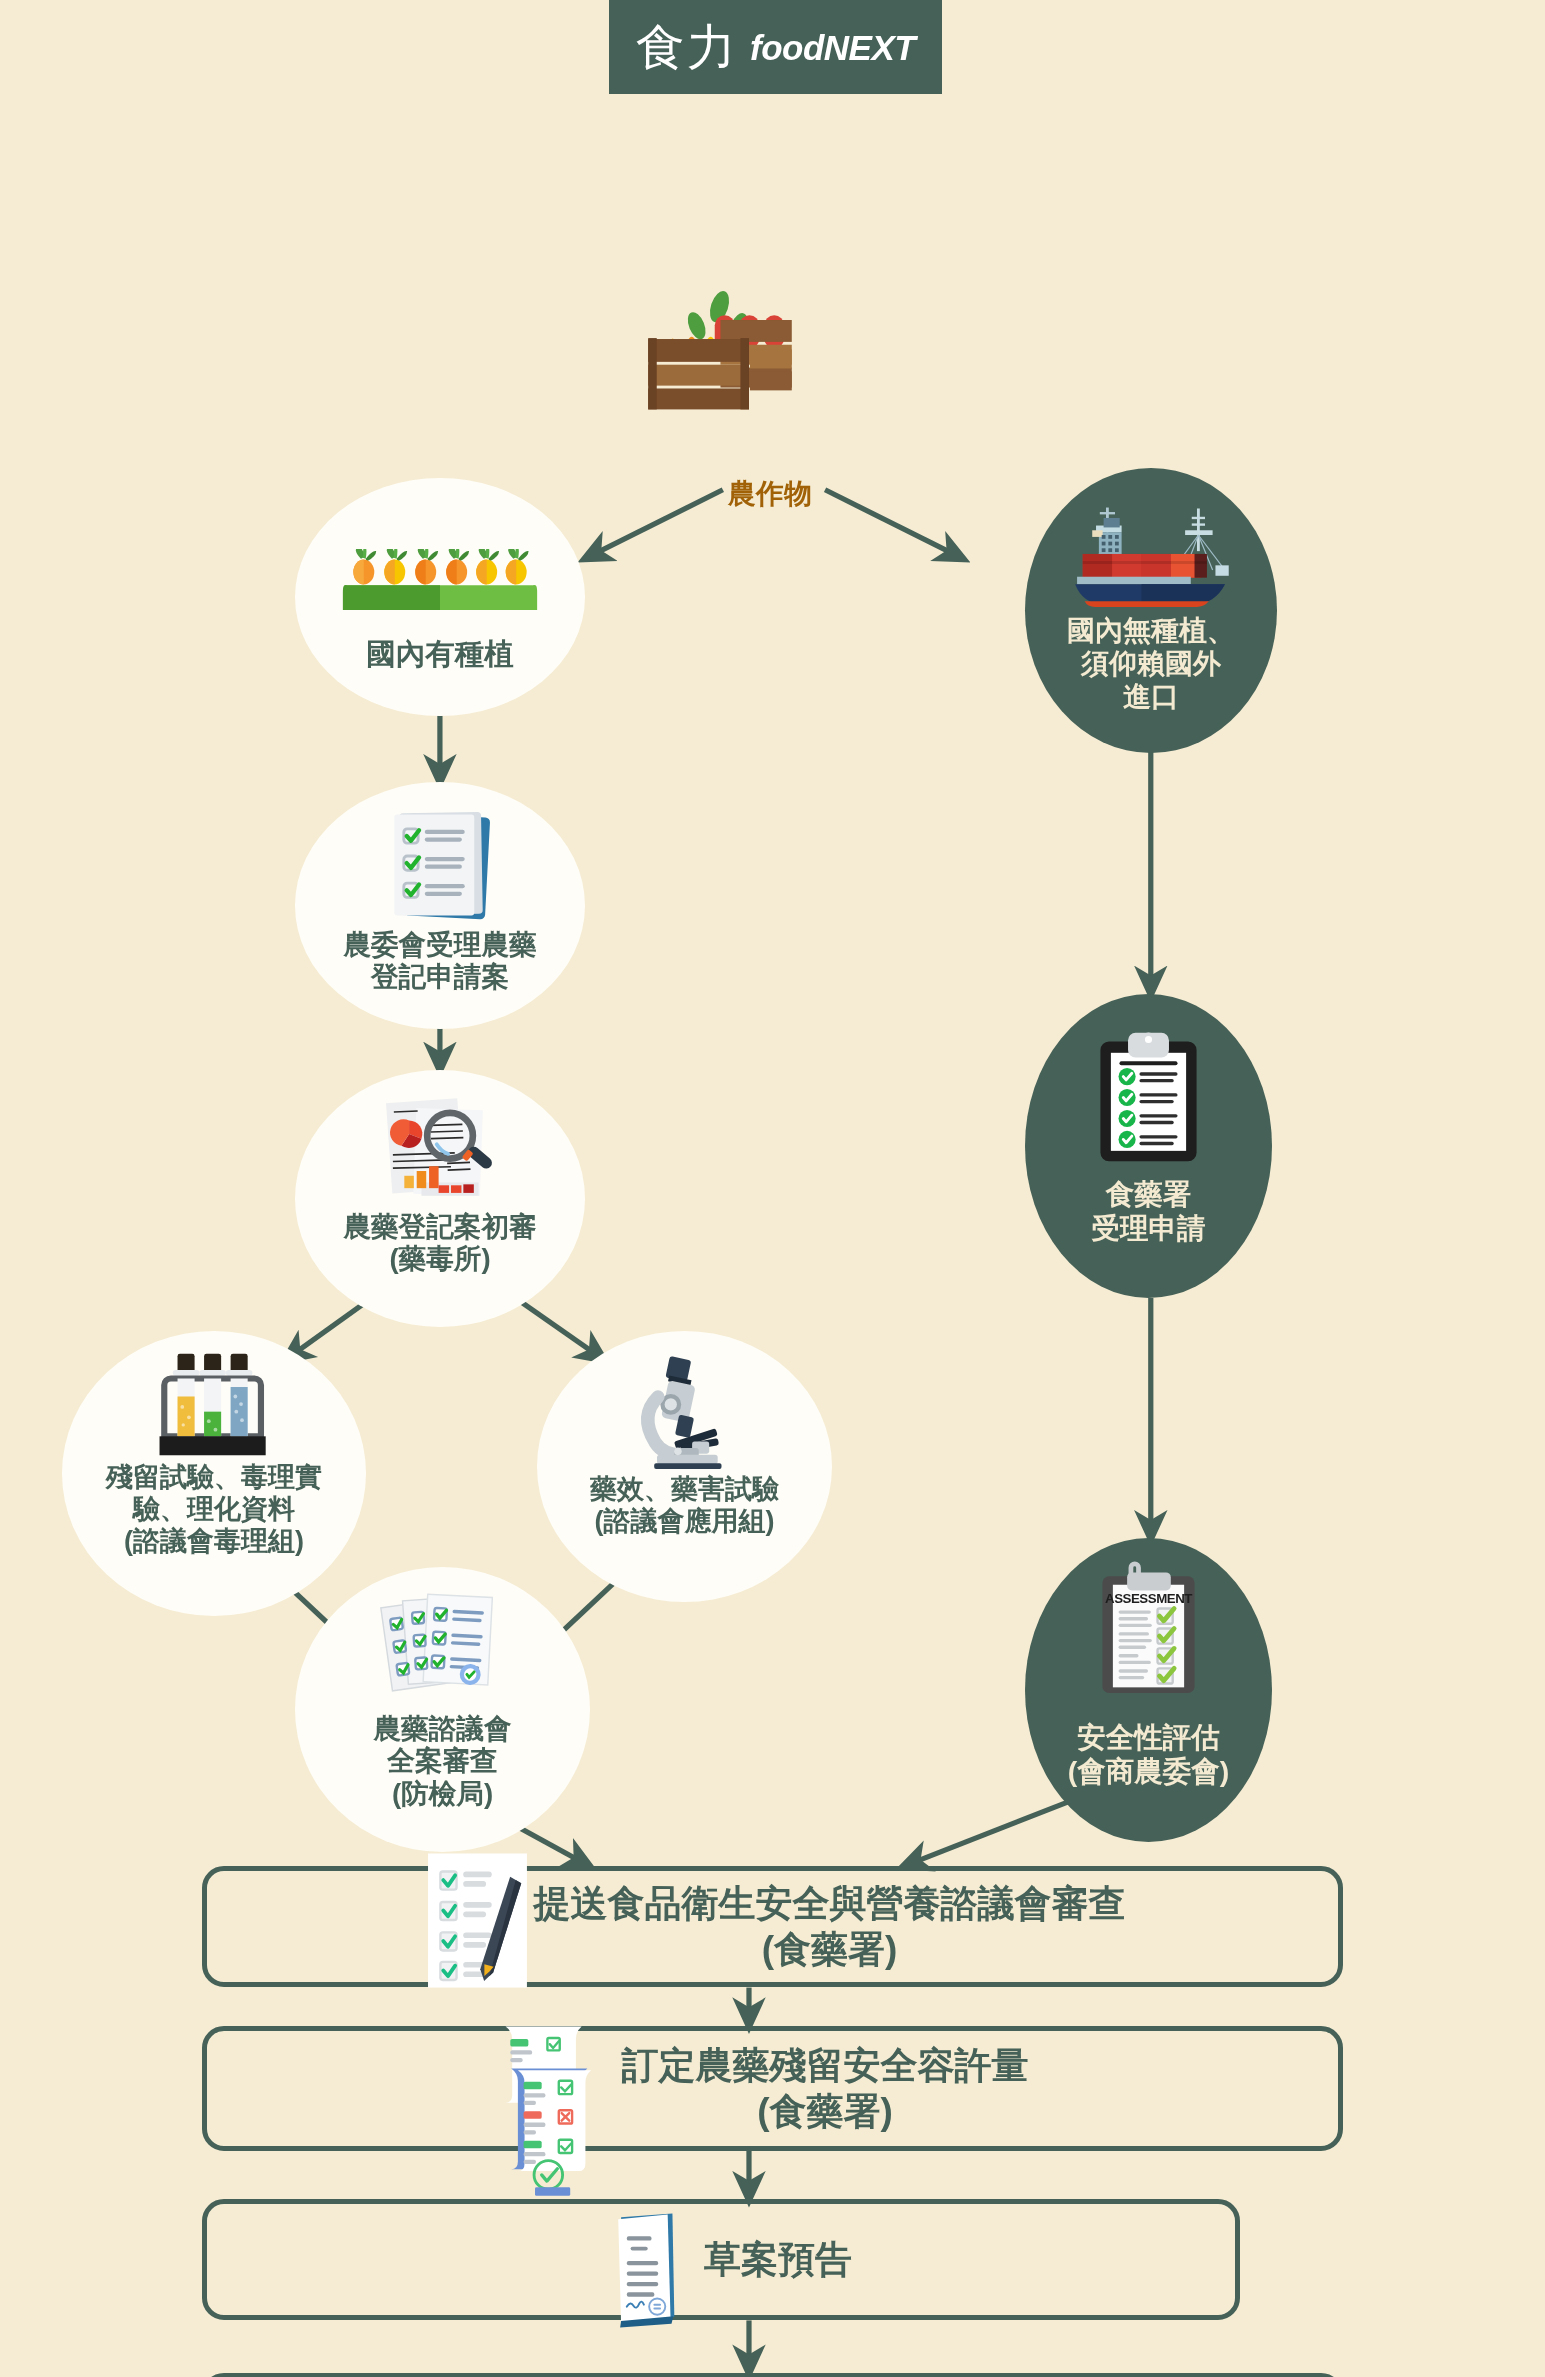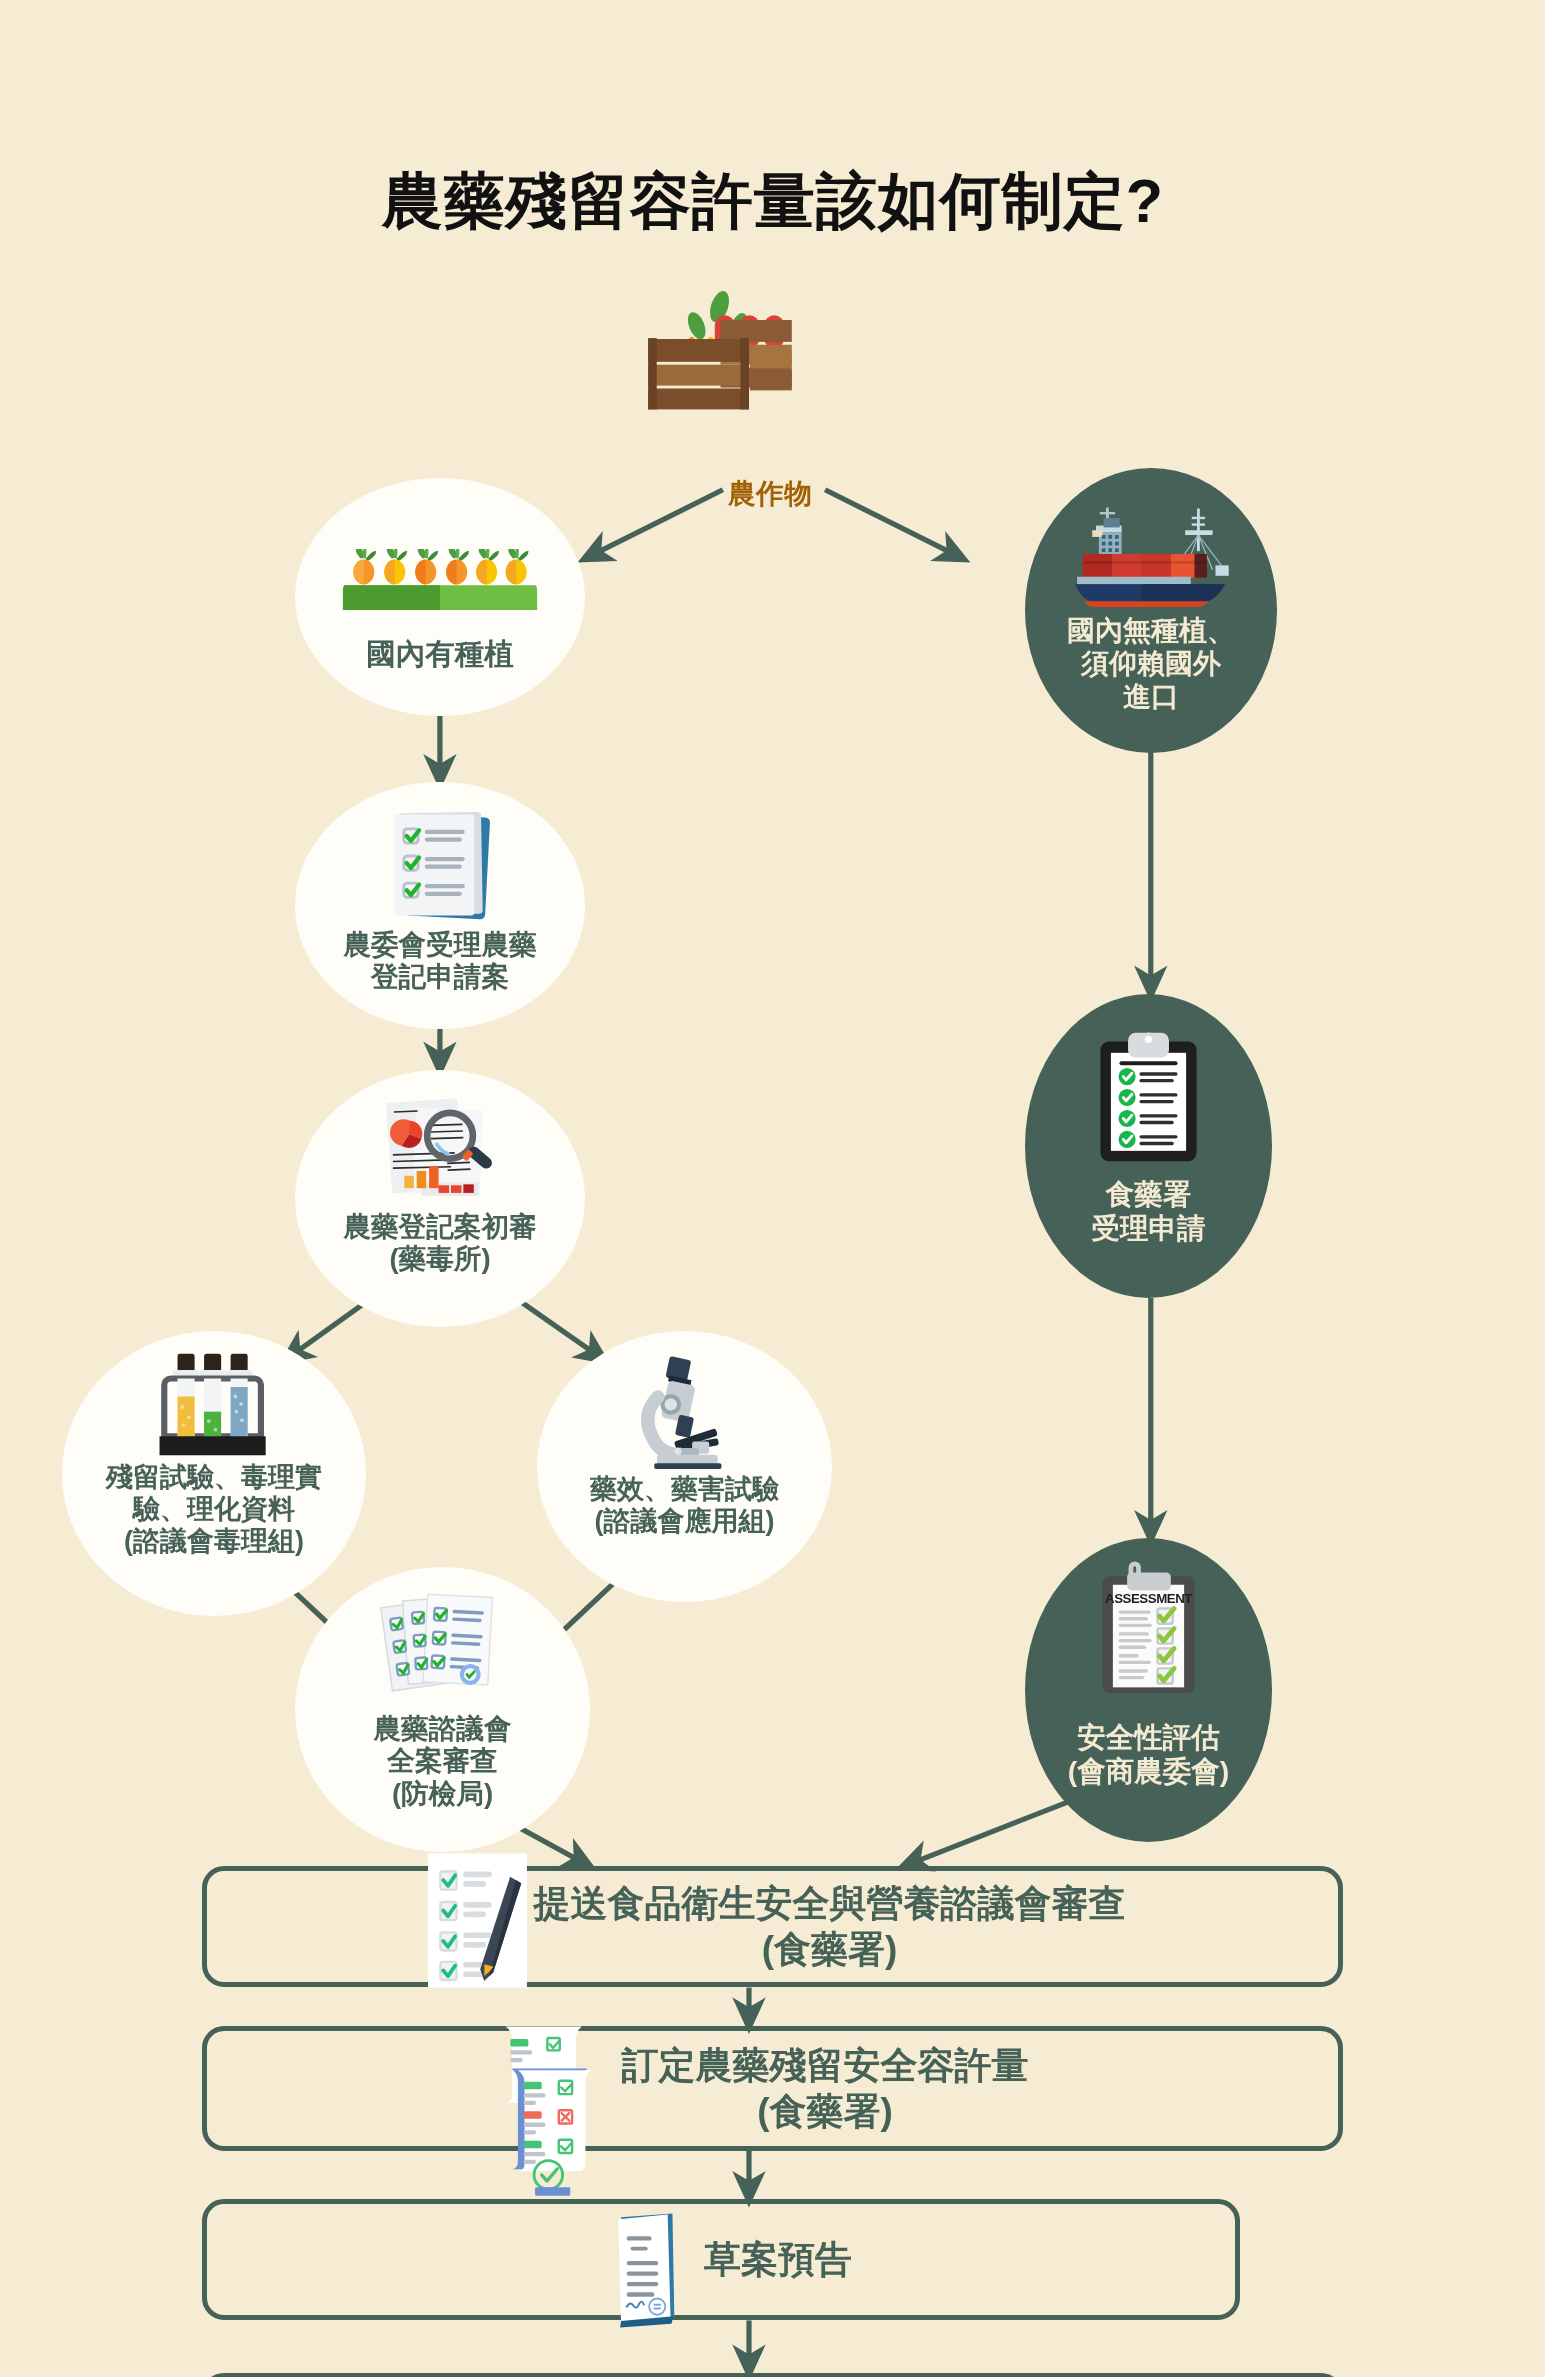--- a/index.html
+++ b/index.html
@@ -117,22 +117,25 @@
     left: 0; top: 0;
     width: 1546px; height: 2668px;
     pointer-events: none;
   }
 </style>
 </head>
 <body>
 
 <div id="page">
 
-
-  <div class="title">農藥殘留容許量該如何制定?</div>
+  <div class="logo-box">
+    <span class="logo-cjk">食力</span>
+    <span class="logo-latin">foodNEXT</span>
+  </div>
+
 
   <svg class="overlay" viewBox="0 0 3251 5611">
     <defs>
       <marker id="ah" markerWidth="7" markerHeight="7" refX="5.4" refY="3.5" orient="auto" markerUnits="strokeWidth">
         <path d="M0,0.3 L7,3.5 L0,6.7 L1.9,3.5 Z" fill="#466157"></path>
       </marker>
     </defs>
     <g stroke="#466157" stroke-width="11" fill="none" marker-end="url(#ah)">
 
       <line x1="1520" y1="1030" x2="1230" y2="1175"></line>

